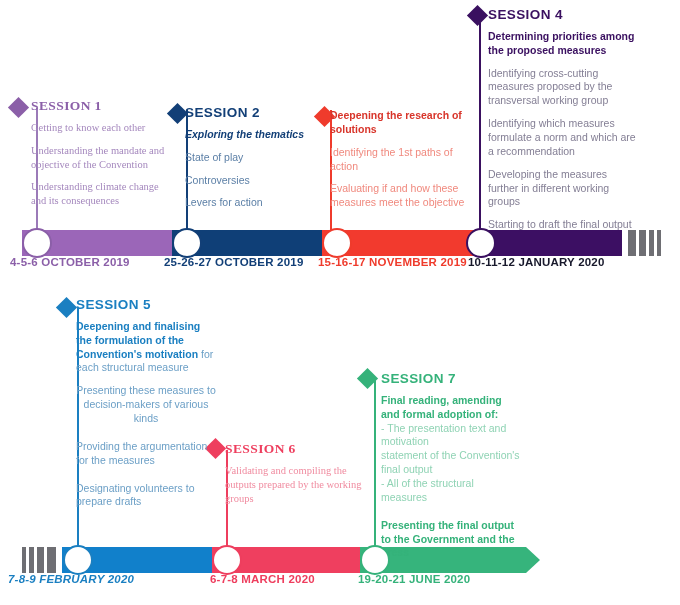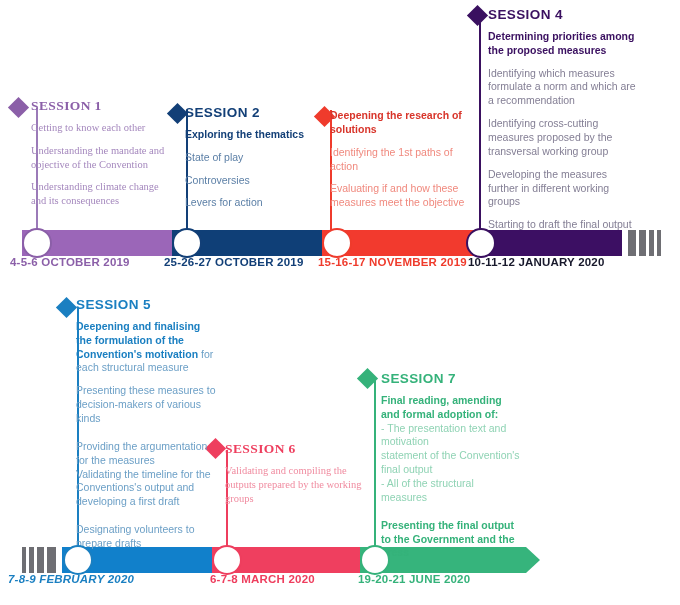--- a/index.html
+++ b/index.html
@@ -175,37 +175,37 @@
 
     <div class="session-block" style="left:31px; top:99px; width:138px;font-family:Liberation Serif, serif;">
       <div class="session-title" style="color:#8b5fa8;">SESSION 1</div>
       <div class="session-item" style="color:#a487bd;">Getting to know each other</div>
       <div class="session-item" style="color:#a487bd;">Understanding the mandate and objective of the Convention</div>
       <div class="session-item" style="color:#a487bd;">Understanding climate change and its consequences</div>
     </div>
 
     <div class="session-block" style="left:185px; top:106px; width:130px;">
       <div class="session-title" style="color:#123f77;">SESSION 2</div>
-      <div class="session-lead" style="color:#123f77;">Exploring the thematics</div>
+      <div class="session-lead" style="color:#123f77;font-style:italic;">Exploring the thematics</div>
       <div class="session-item" style="color:#5b7fa6;">State of play</div>
       <div class="session-item" style="color:#5b7fa6;">Controversies</div>
       <div class="session-item" style="color:#5b7fa6;">Levers for action</div>
     </div>
 
     <div class="session-block" style="left:330px; top:109px; width:146px;">
       <div class="session-lead" style="color:#d8342a;">Deepening the research of solutions</div>
       <div class="session-item" style="color:#f0897e;">Identifying the 1st paths of action</div>
       <div class="session-item" style="color:#f0897e;">Evaluating if and how these measures meet the objective</div>
     </div>
 
     <div class="session-block" style="left:488px; top:8px; width:150px;">
       <div class="session-title" style="color:#3a1060;">SESSION 4</div>
       <div class="session-lead" style="color:#3a1060;">Determining priorities among the proposed measures</div>
+      <div class="session-item" style="color:#837e94;">Identifying cross-cutting measures proposed by the transversal working group</div>
       <div class="session-item" style="color:#837e94;">Identifying which measures formulate a norm and which are a recommendation</div>
-      <div class="session-item" style="color:#837e94;">Identifying cross-cutting measures proposed by the transversal working group</div>
       <div class="session-item" style="color:#837e94;">Developing the measures further in different working groups</div>
       <div class="session-item" style="color:#837e94;">Starting to draft the final output</div>
     </div>
 
     <div class="date-label" style="left:10px;  top:256px; color:#8b5fa8;">4-5-6 OCTOBER 2019</div>
     <div class="date-label" style="left:164px; top:256px; color:#123f77;">25-26-27 OCTOBER 2019</div>
     <div class="date-label" style="left:318px; top:256px; color:#ef3b2c;">15-16-17 NOVEMBER 2019</div>
     <div class="date-label" style="left:468px; top:256px; color:#17182b;">10-11-12 JANUARY 2020</div>
   </div>
 
@@ -234,23 +234,22 @@
 
     <div class="node" style="left:63px;  top:260px; border-color:#1a7fc1;"></div>
     <div class="node" style="left:212px; top:260px; border-color:#ee3e5e;"></div>
     <div class="node" style="left:360px; top:260px; border-color:#35b27a;"></div>
 
     <div class="session-block" style="left:76px; top:13px; width:140px;">
       <div class="session-title" style="color:#1a7fc1;">SESSION 5</div>
       <div class="session-lead" style="color:#1a7fc1;">
         <span>Deepening and finalising the formulation of the Convention's motivation</span><span class="normal-tail" style="color:#6b9fc6;"> for each structural measure</span>
       </div>
-      <div class="session-item" style="color:#6b9fc6; margin-top:4px;">Presenting these measures to decision-makers of various kinds</div>
+      <div class="session-item" style="color:#6b9fc6; margin-top:4px;text-align:center;">Presenting these measures to decision-makers of various kinds</div>
       <div class="session-item tight" style="color:#6b9fc6; margin-top:14px;">Providing the argumentation for the measures</div>
-      <div class="session-item" style="color:#6b9fc6;">Validating the timeline for the Conventions's output and developing a first draft</div>
       <div class="session-item" style="color:#6b9fc6; margin-top:14px;">Designating volunteers to prepare drafts</div>
     </div>
 
     <div class="session-block" style="left:225px; top:157px; width:148px;font-family:Liberation Serif, serif;">
       <div class="session-title" style="color:#ee3e5e;">SESSION 6</div>
       <div class="session-item" style="color:#f08ca0;">Validating and compiling the outputs prepared by the working groups</div>
     </div>
 
     <div class="session-block" style="left:381px; top:87px; width:140px;">
       <div class="session-title" style="color:#35b27a;">SESSION 7</div>

